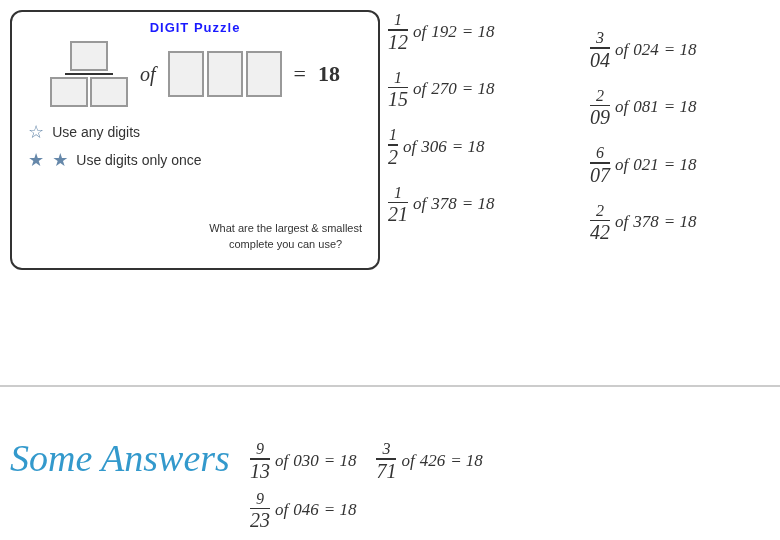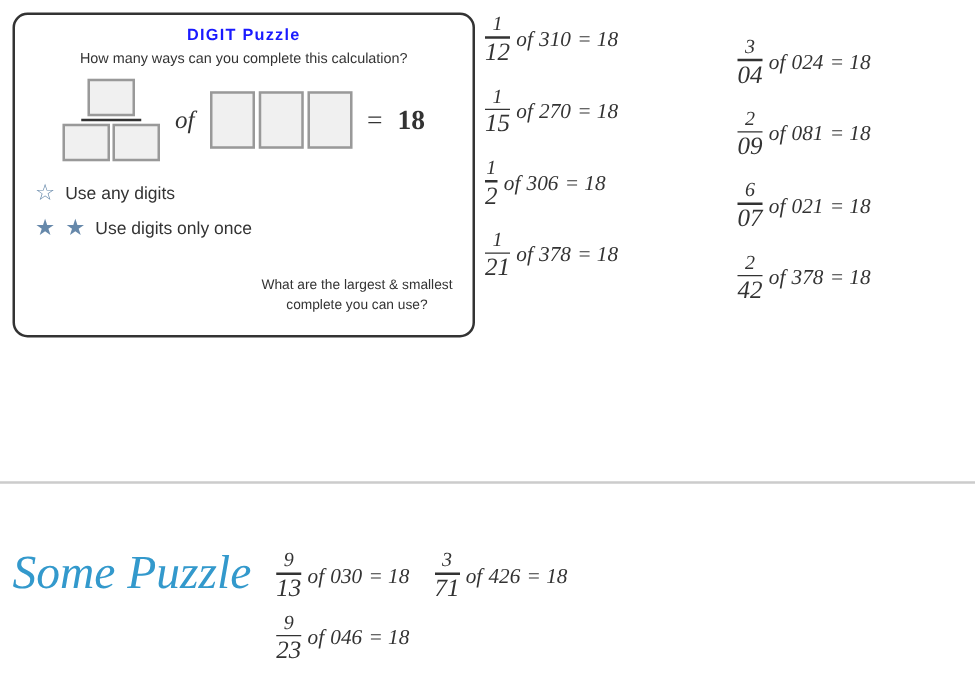--- a/index.html
+++ b/index.html
@@ -248,21 +248,20 @@
     }
 
   </style>
 </head>
 <body>
 
 <div class="puzzle-box">
   <div class="puzzle-title">
     <span>DIGIT</span><span> Puzzle</span>
   </div>
-  <div class="puzzle-question">How many ways can you complete this calculation?</div>
 
   <div class="puzzle-visual">
 
     <div class="fraction-block">
       <div class="frac-top"></div>
       <div class="frac-line"></div>
       <div class="frac-bottom-row">
         <div class="frac-bottom"></div>
         <div class="frac-bottom"></div>
       </div>
@@ -299,21 +298,21 @@
 </div>
 
 <div class="left-col">
   <div class="math-expr">
     <span class="math-fraction">
       <span class="numerator">1</span>
       <span class="frac-bar"></span>
       <span class="denominator">12</span>
     </span>
     <span class="of-word">of</span>
-    <span>310</span>
+    <span>192</span>
     <span>= 18</span>
   </div>
   <div class="math-expr">
     <span class="math-fraction">
       <span class="numerator">1</span>
       <span class="frac-bar"></span>
       <span class="denominator">15</span>
     </span>
     <span class="of-word">of</span>
     <span>270</span>
@@ -380,21 +379,21 @@
     </span>
     <span class="of-word">of</span>
     <span>378</span>
     <span>= 18</span>
   </div>
 </div>
 
 <div class="divider-line"></div>
 
 <div class="some-answers-section">
-  <div class="some-answers-title">Some Puzzle</div>
+  <div class="some-answers-title">Some Answers</div>
 
   <div class="answers-col">
     <div class="math-expr">
       <span class="math-fraction">
         <span class="numerator">9</span>
         <span class="frac-bar"></span>
         <span class="denominator">13</span>
       </span>
       <span class="of-word">of</span>
       <span>030</span>

